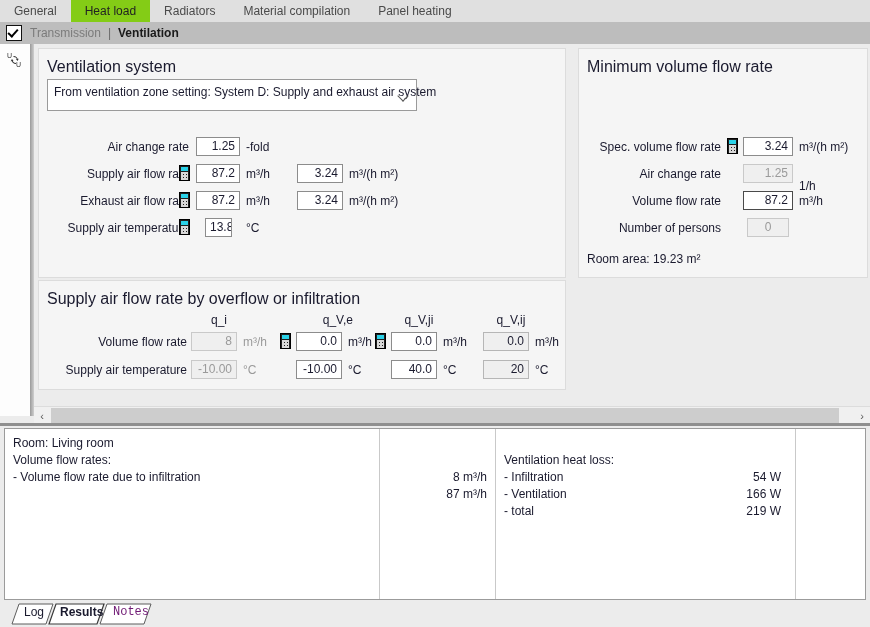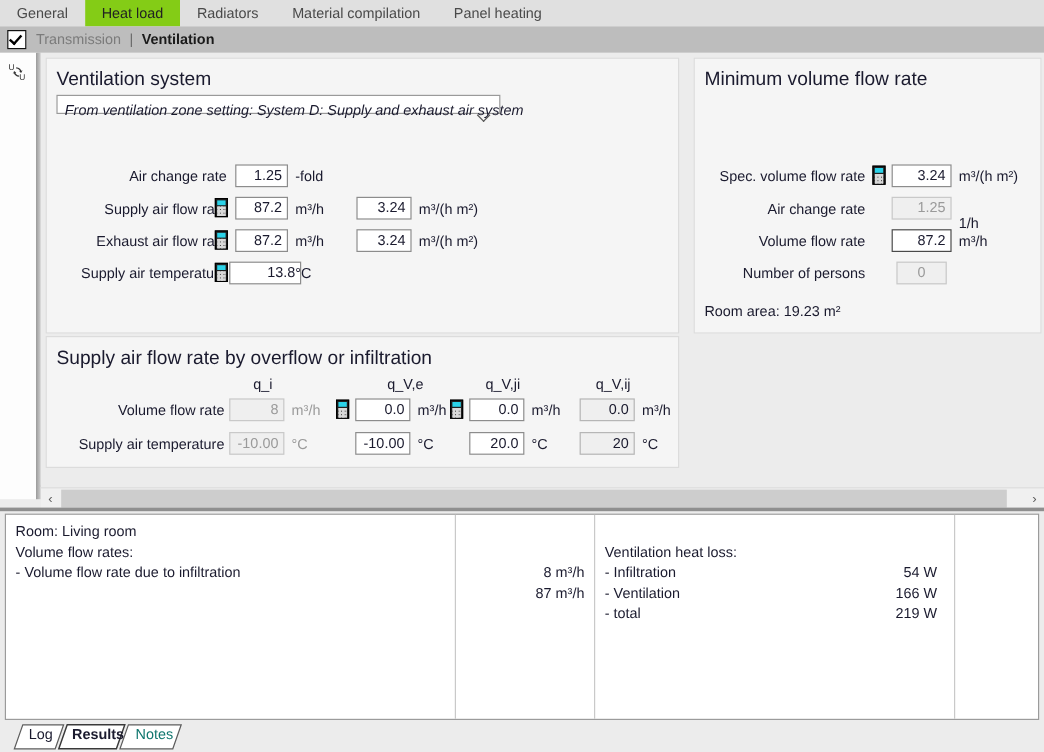--- a/index.html
+++ b/index.html
@@ -205,21 +205,21 @@
       </svg>
     </div>
   </div>
   <div class="rail-shadow"></div>
 
   <div class="canvas">
 
     <div class="panel" style="left:4px;top:4px;width:526px;height:228px;">
       <div class="panel-title" style="left:8px;top:9px;">Ventilation system</div>
 
-      <div class="combo" style="left:8px;top:30px;width:370px;height:16px;font-style:italic;">
+      <div class="combo" style="left:8px;top:30px;width:370px;height:32px;">
         <div class="txt">From ventilation zone setting: System D: Supply and exhaust air system</div>
         <div class="chev"></div>
       </div>
 
       <div class="lbl" style="left:20px;top:91px;width:130px;">Air change rate</div>
       <div class="fld" style="left:157px;top:88px;width:44px;">1.25</div>
       <div class="unit" style="left:207px;top:91px;">-fold</div>
 
       <div class="lbl" style="left:10px;top:118px;width:140px;">Supply air flow rate</div>
       <div class="calc" style="left:140px;top:116px;">
@@ -239,21 +239,21 @@
       <div class="fld" style="left:157px;top:142px;width:44px;">87.2</div>
       <div class="unit" style="left:207px;top:145px;">m³/h</div>
       <div class="fld" style="left:258px;top:142px;width:46px;">3.24</div>
       <div class="unit" style="left:310px;top:145px;">m³/(h m²)</div>
 
       <div class="lbl" style="left:0px;top:172px;width:150px;">Supply air temperature</div>
       <div class="calc" style="left:140px;top:170px;">
           <i></i>
           <b></b>
         </div>
-      <div class="fld" style="left:152px;top:169px;width:60px;">13.8</div>
+      <div class="fld" style="left:166px;top:169px;width:27px;">13.8</div>
       <div class="unit" style="left:207px;top:172px;">°C</div>
     </div>
 
     <div class="panel" style="left:544px;top:4px;width:288px;height:228px;">
       <div class="panel-title" style="left:8px;top:9px;">Minimum volume flow rate</div>
 
       <div class="lbl" style="left:10px;top:91px;width:132px;">Spec. volume flow rate</div>
       <div class="calc" style="left:148px;top:89px;">
           <i></i>
           <b></b>
@@ -299,21 +299,21 @@
       <div class="unit" style="left:309px;top:54px;">m³/h</div>
       <div class="fld" style="left:257px;top:79px;width:46px;">-10.00</div>
       <div class="unit" style="left:309px;top:82px;">°C</div>
 
       <div class="calc" style="left:336px;top:52px;">
           <i></i>
           <b></b>
         </div>
       <div class="fld" style="left:352px;top:51px;width:46px;">0.0</div>
       <div class="unit" style="left:404px;top:54px;">m³/h</div>
-      <div class="fld" style="left:352px;top:79px;width:46px;">20.0</div>
+      <div class="fld" style="left:352px;top:79px;width:46px;">40.0</div>
       <div class="unit" style="left:404px;top:82px;">°C</div>
 
       <div class="fld ro" style="left:444px;top:51px;width:46px;">0.0</div>
       <div class="unit" style="left:496px;top:54px;">m³/h</div>
       <div class="fld ro" style="left:444px;top:79px;width:46px;">20</div>
       <div class="unit" style="left:496px;top:82px;">°C</div>
     </div>
 
   </div>
 
@@ -347,16 +347,16 @@
   </div>
 
   <div class="bottombar">
     <svg width="200" height="27" viewBox="0 0 200 27" style="position:absolute;left:8px;top:0;">
       <path d="M4,24 L11,4 L45,4 L38,24 Z" fill="#ffffff" stroke="#5d5d5d" stroke-width="1"></path>
       <path d="M41,24 L48,4 L96,4 L89,24 Z" fill="#ffffff" stroke="#3a3a3a" stroke-width="1.2"></path>
       <path d="M92,24 L99,4 L143,4 L136,24 Z" fill="#ffffff" stroke="#5d5d5d" stroke-width="1"></path>
     </svg>
     <div style="position:absolute;left:24px;top:5px;font-size:12px;color:#1a1a2e;">Log</div>
     <div style="position:absolute;left:60px;top:5px;font-size:12px;color:#1a1a2e;font-weight:bold;">Results</div>
-    <div style="position:absolute;left:113px;top:5px;font-size:12px;color:#0f766e;">Notes</div>
+    <div style="position:absolute;left:113px;top:5px;font-size:12px;color:#701a75;font-family:Liberation Mono, monospace;">Notes</div>
   </div>
 
 </div>
 
 </body></html>

